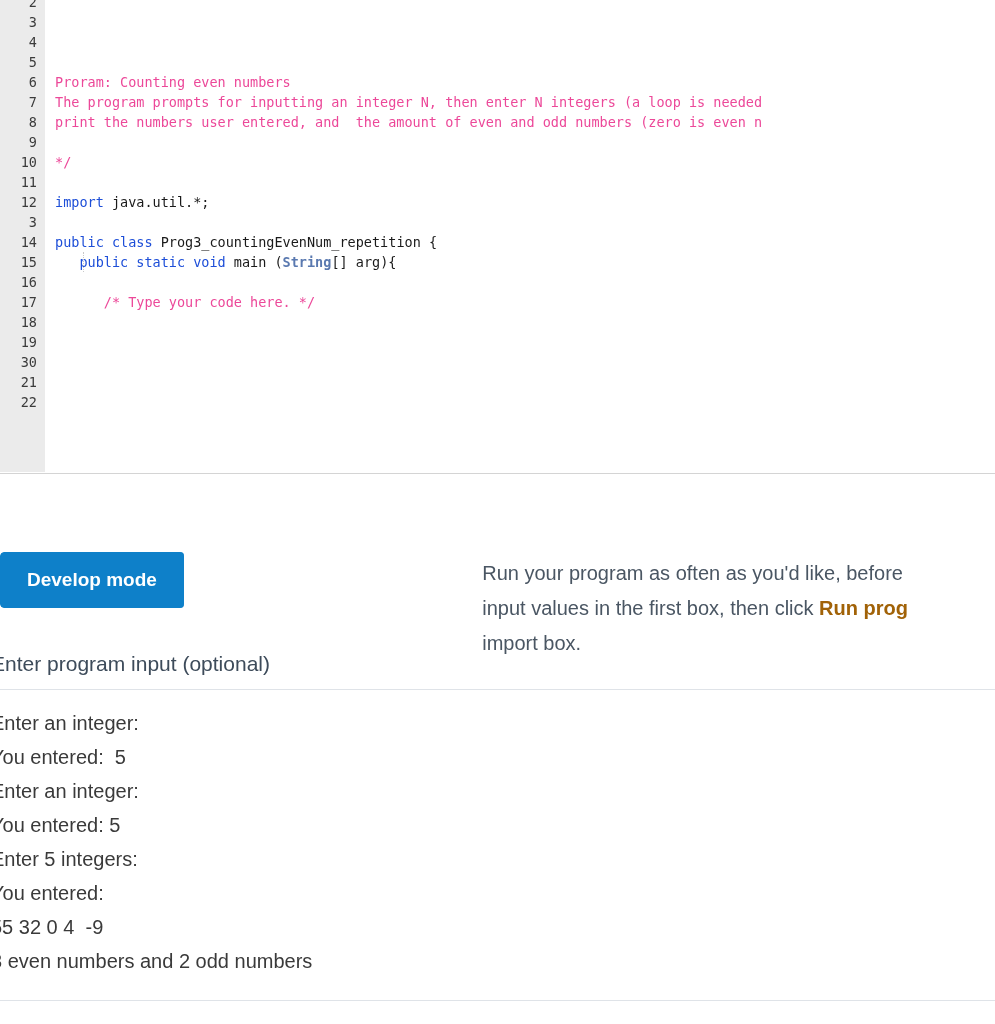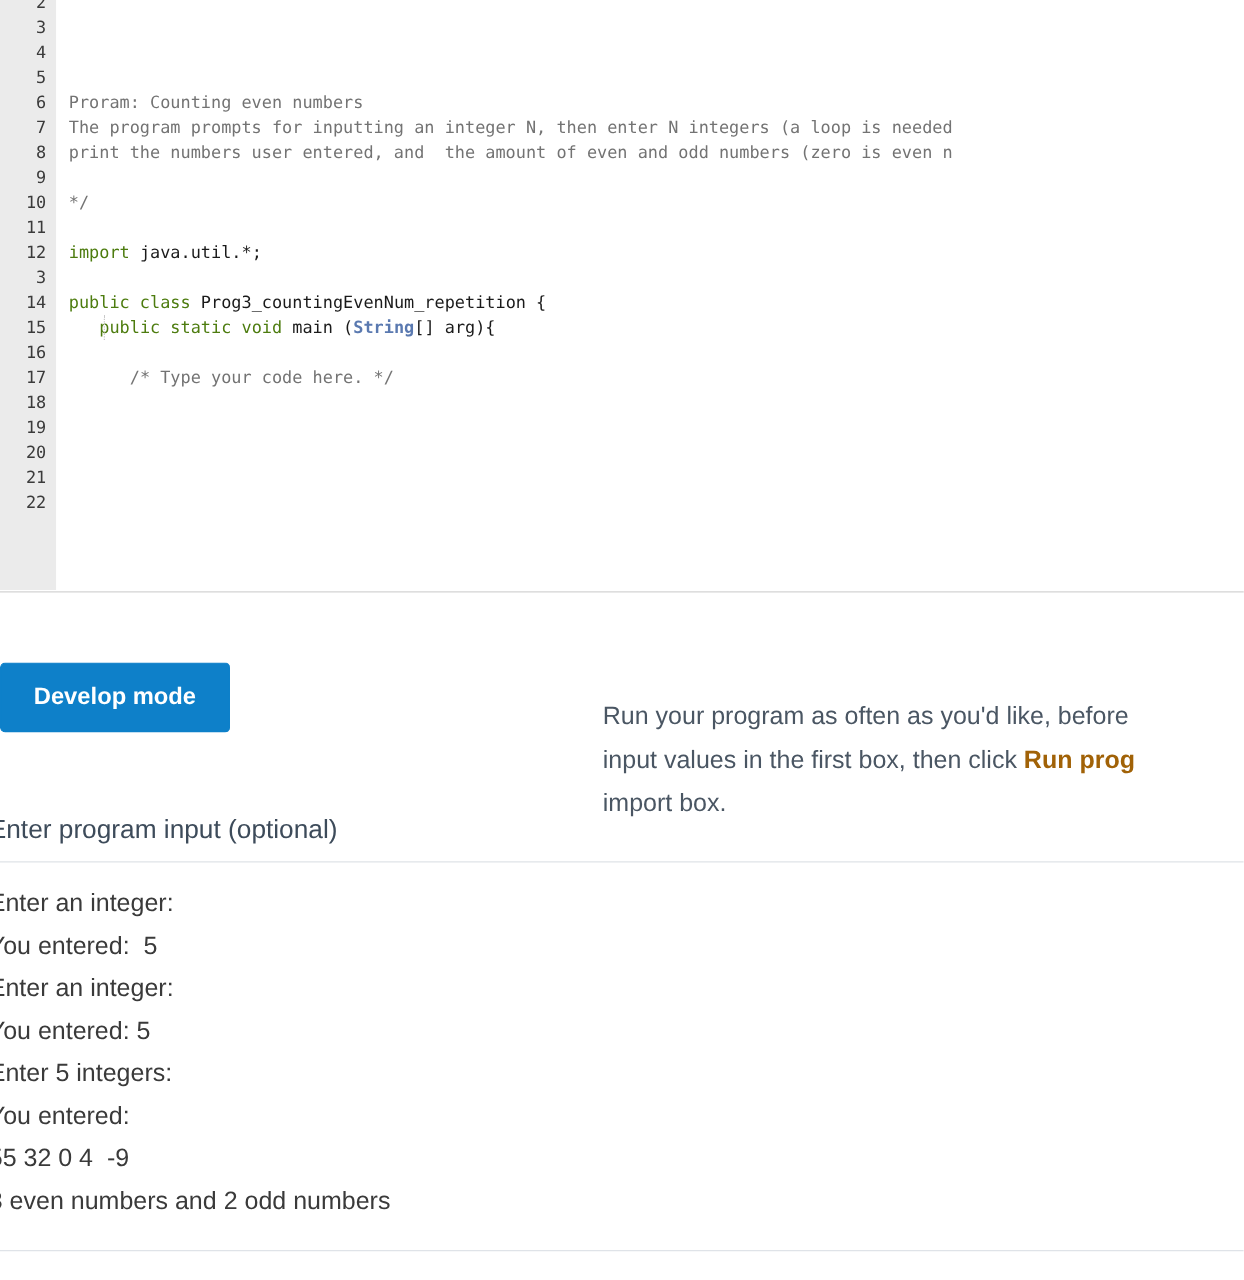--- a/index.html
+++ b/index.html
@@ -55,30 +55,30 @@
   }
   .code-line { height: 20px; }
   .indent-guide {
     position: absolute;
     left: 38px;
     top: 260px;
     width: 1px;
     height: 20px;
     border-left: 1px dotted #c8c8c8;
   }
-  .tok-comment { color: #737373; }
-  .tok-keyword { color: #4d7c0f; }
+  .tok-comment { color: #ec4899; }
+  .tok-keyword { color: #1d4ed8; }
   .tok-type    { color: #5a79b0; font-weight: bold; }
   .tok-plain   { color: #1a1a1a; }
   .tok-op      { color: #1a1a1a; }
 
   
   .mode-row {
     position: absolute;
-    left: 0; top: 530px;
+    left: 0; top: 552px;
     display: flex;
     align-items: flex-start;
   }
   .mode-group {
     display: flex;
     border-radius: 4px;
     overflow: hidden;
   }
   .mode-btn {
     font-family: "Liberation Sans", sans-serif;
@@ -165,21 +165,21 @@
           <div>10</div>
           <div>11</div>
           <div>12</div>
           <div>3</div>
           <div>14</div>
           <div>15</div>
           <div>16</div>
           <div>17</div>
           <div>18</div>
           <div>19</div>
-          <div>20</div>
+          <div>30</div>
           <div>21</div>
           <div>22</div>
         </div>
       <div class="code-area" id="code-area">
         <div class="indent-guide"></div>
       <div class="code-line">&nbsp;</div><div class="code-line"><span class="tok-comment">Proram: Counting even numbers</span></div><div class="code-line"><span class="tok-comment">The program prompts for inputting an integer N, then enter N integers (a loop is needed</span></div><div class="code-line"><span class="tok-comment">print the numbers user entered, and  the amount of even and odd numbers (zero is even n</span></div><div class="code-line">&nbsp;</div><div class="code-line"><span class="tok-comment">*/</span></div><div class="code-line">&nbsp;</div><div class="code-line"><span class="tok-keyword">import</span><span class="tok-plain"> java.util.</span><span class="tok-op">*</span><span class="tok-plain">;</span></div><div class="code-line">&nbsp;</div><div class="code-line"><span class="tok-keyword">public class</span><span class="tok-plain"> Prog3_countingEvenNum_repetition {</span></div><div class="code-line"><span class="tok-plain">   </span><span class="tok-keyword">public static void</span><span class="tok-plain"> main (</span><span class="tok-type">String</span><span class="tok-plain">[] arg){</span></div><div class="code-line">&nbsp;</div><div class="code-line"><span class="tok-plain">      </span><span class="tok-comment">/* Type your code here. */</span></div><div class="code-line">&nbsp;</div><div class="code-line">&nbsp;</div><div class="code-line">&nbsp;</div><div class="code-line">&nbsp;</div><div class="code-line">&nbsp;</div><div class="code-line">&nbsp;</div><div class="code-line">&nbsp;</div><div class="code-line">&nbsp;</div></div>
     </div>
   </div>
 
   <div class="mode-row">

